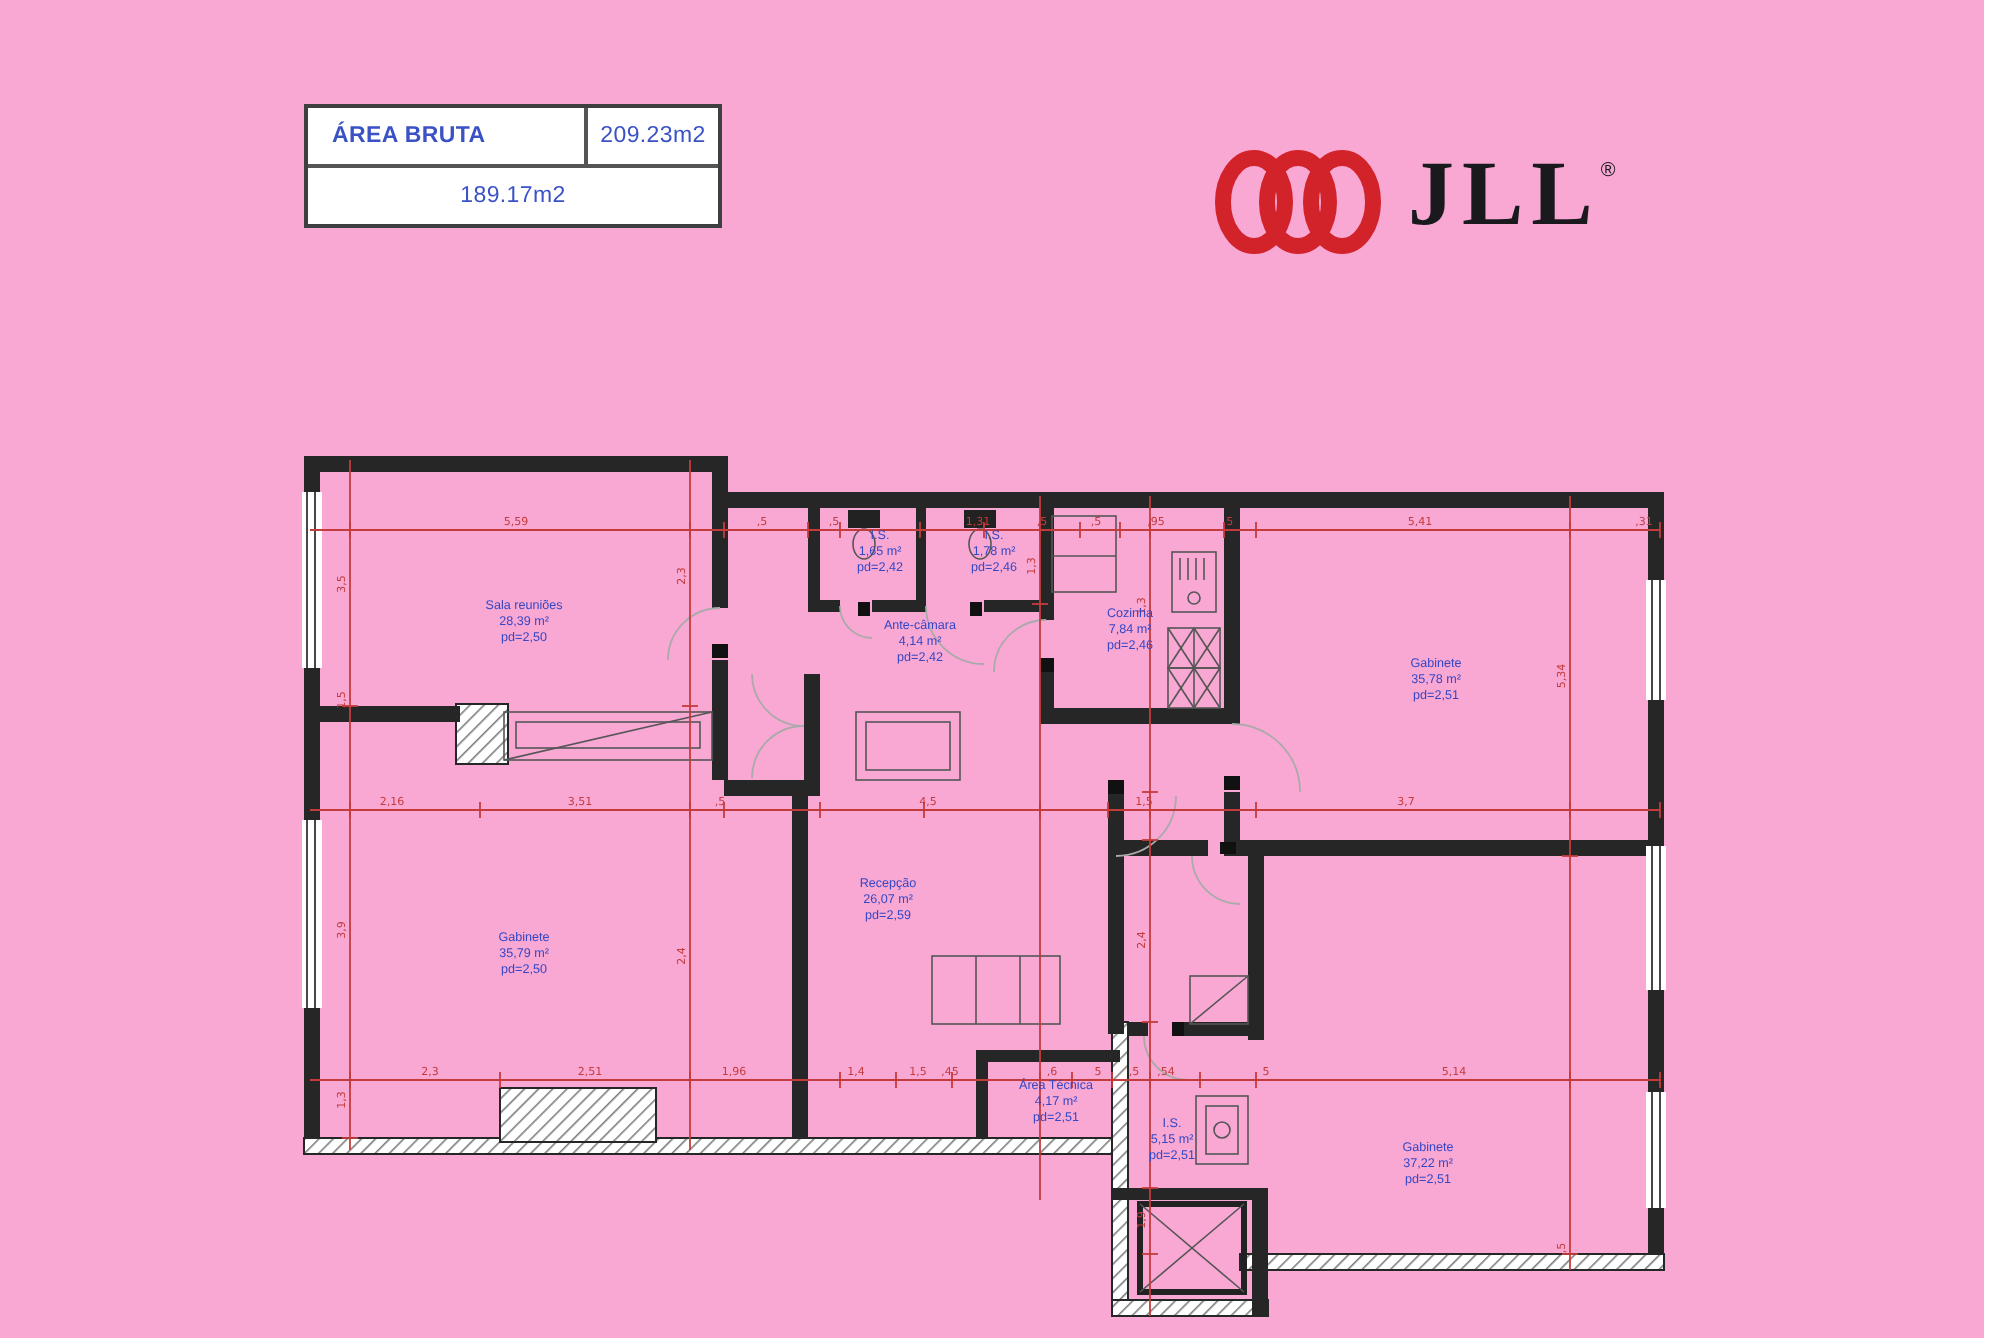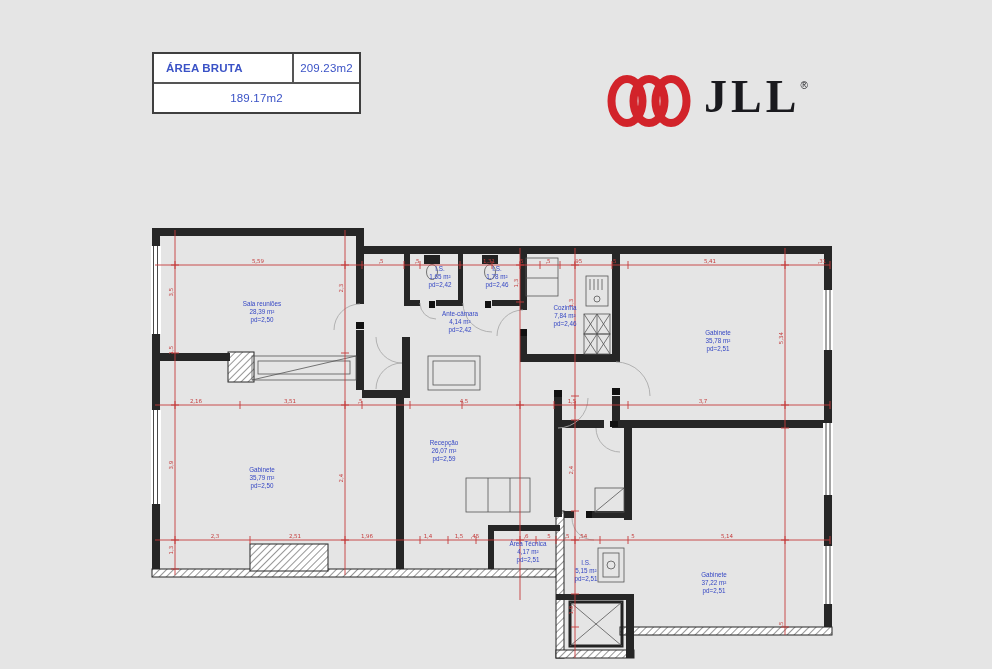--- a/index.html
+++ b/index.html
@@ -1,16 +1,16 @@
 <!DOCTYPE html>
 <html><head>
 <meta charset="utf-8">
 <style>
   html,body{margin:0;padding:0;background:#fff;}
-  #stage{position:relative;width:992px;height:669px;background:#e5e5e5;overflow:hidden;
+  #stage{position:relative;width:992px;height:669px;background:#f9a8d4;overflow:hidden;
          font-family:"Liberation Sans",sans-serif;}
   
   .area-table{position:absolute;left:152px;top:52px;width:205px;border:2px solid #3f3f3f;background:#fff;}
   .area-row{display:flex;height:28px;}
   .area-row.first{border-bottom:2px solid #555;}
   .cell{display:flex;align-items:center;color:#3a52c6;font-size:11.5px;font-weight:bold;letter-spacing:.2px;}
   .cell.lbl{width:126px;border-right:2px solid #555;padding-left:12px;}
   .cell.val{flex:1;justify-content:center;font-weight:normal;border-radius:14px;}
   
   .logo{position:absolute;left:606px;top:74px;display:flex;align-items:flex-start;}

